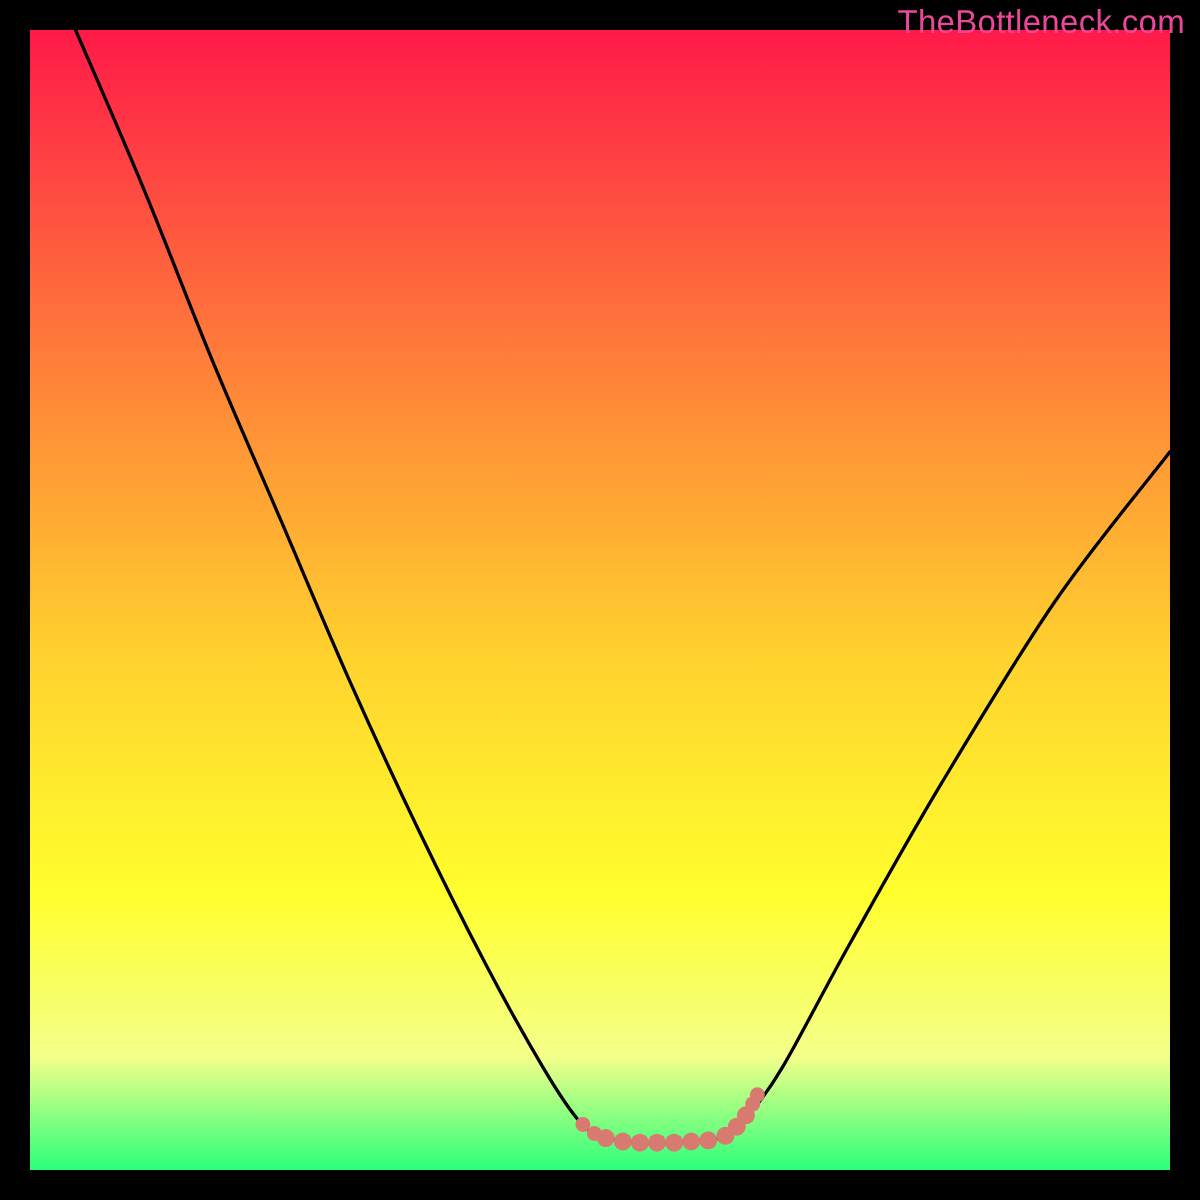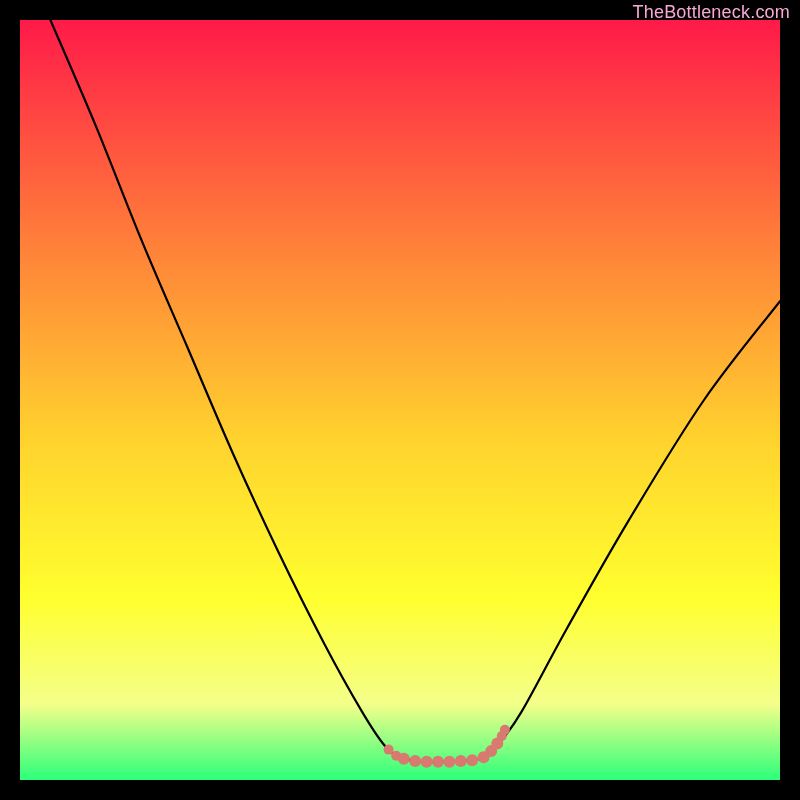--- a/index.html
+++ b/index.html
@@ -16,23 +16,23 @@
     top: 20px;
     width: 760px;
     height: 760px;
     overflow: hidden;
   }
   .watermark {
     position: absolute;
     top: 2px;
     right: 10px;
     font-family: Arial, Helvetica, sans-serif;
-    font-size: 18px;
+    font-size: 22px;
     font-weight: 500;
-    color: #f9a8d4;
+    color: #ec4899;
     z-index: 10;
     letter-spacing: 0.2px;
     margin-left: 26px;
   }
   svg { display: block; }
 </style>
 </head>
 <body>
 
 <div class="frame">

